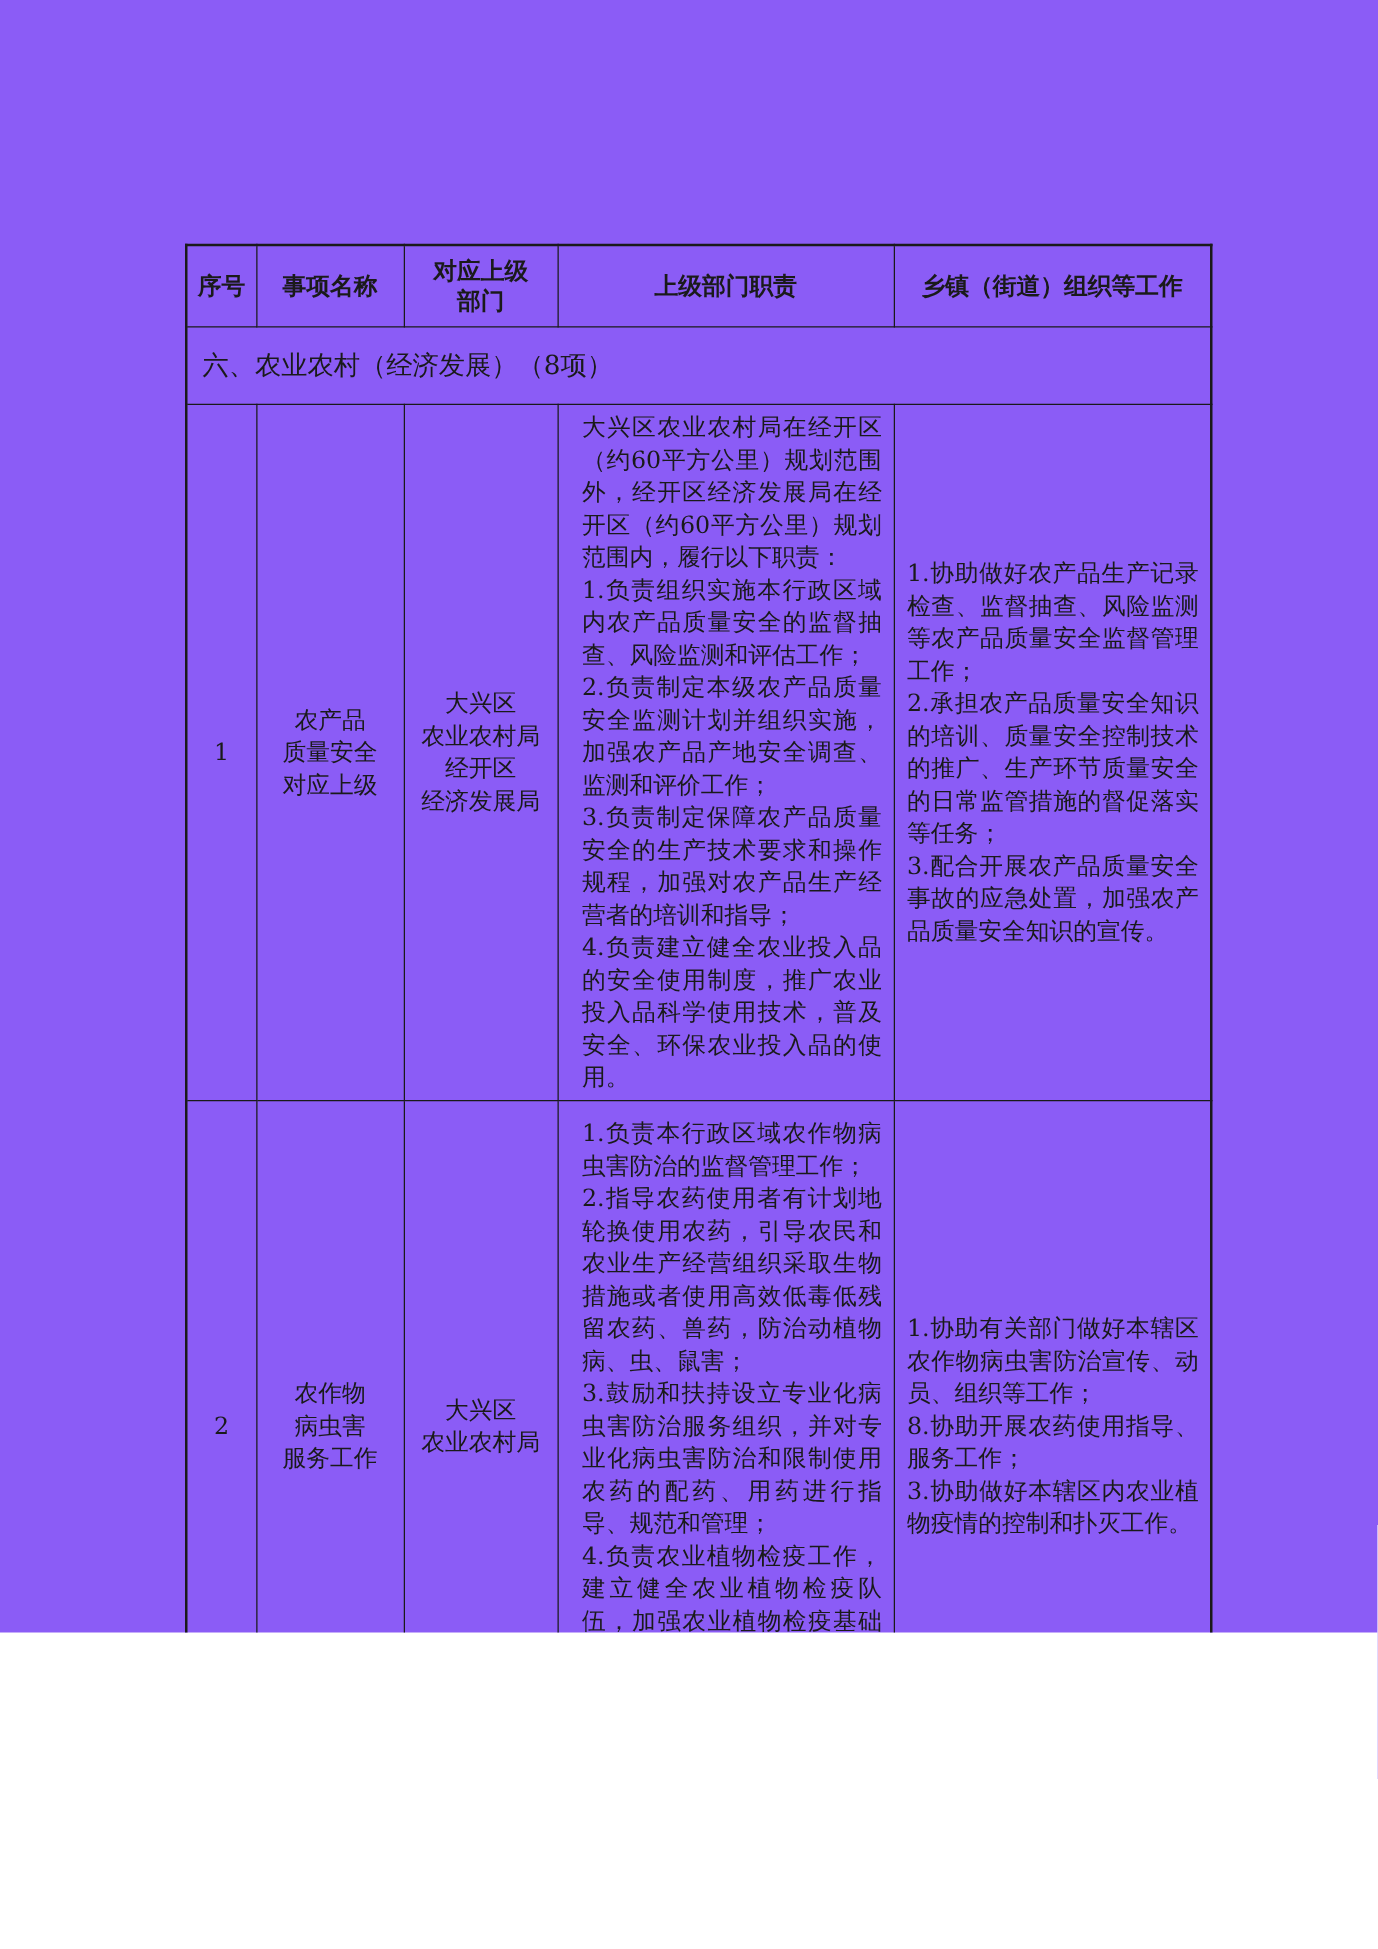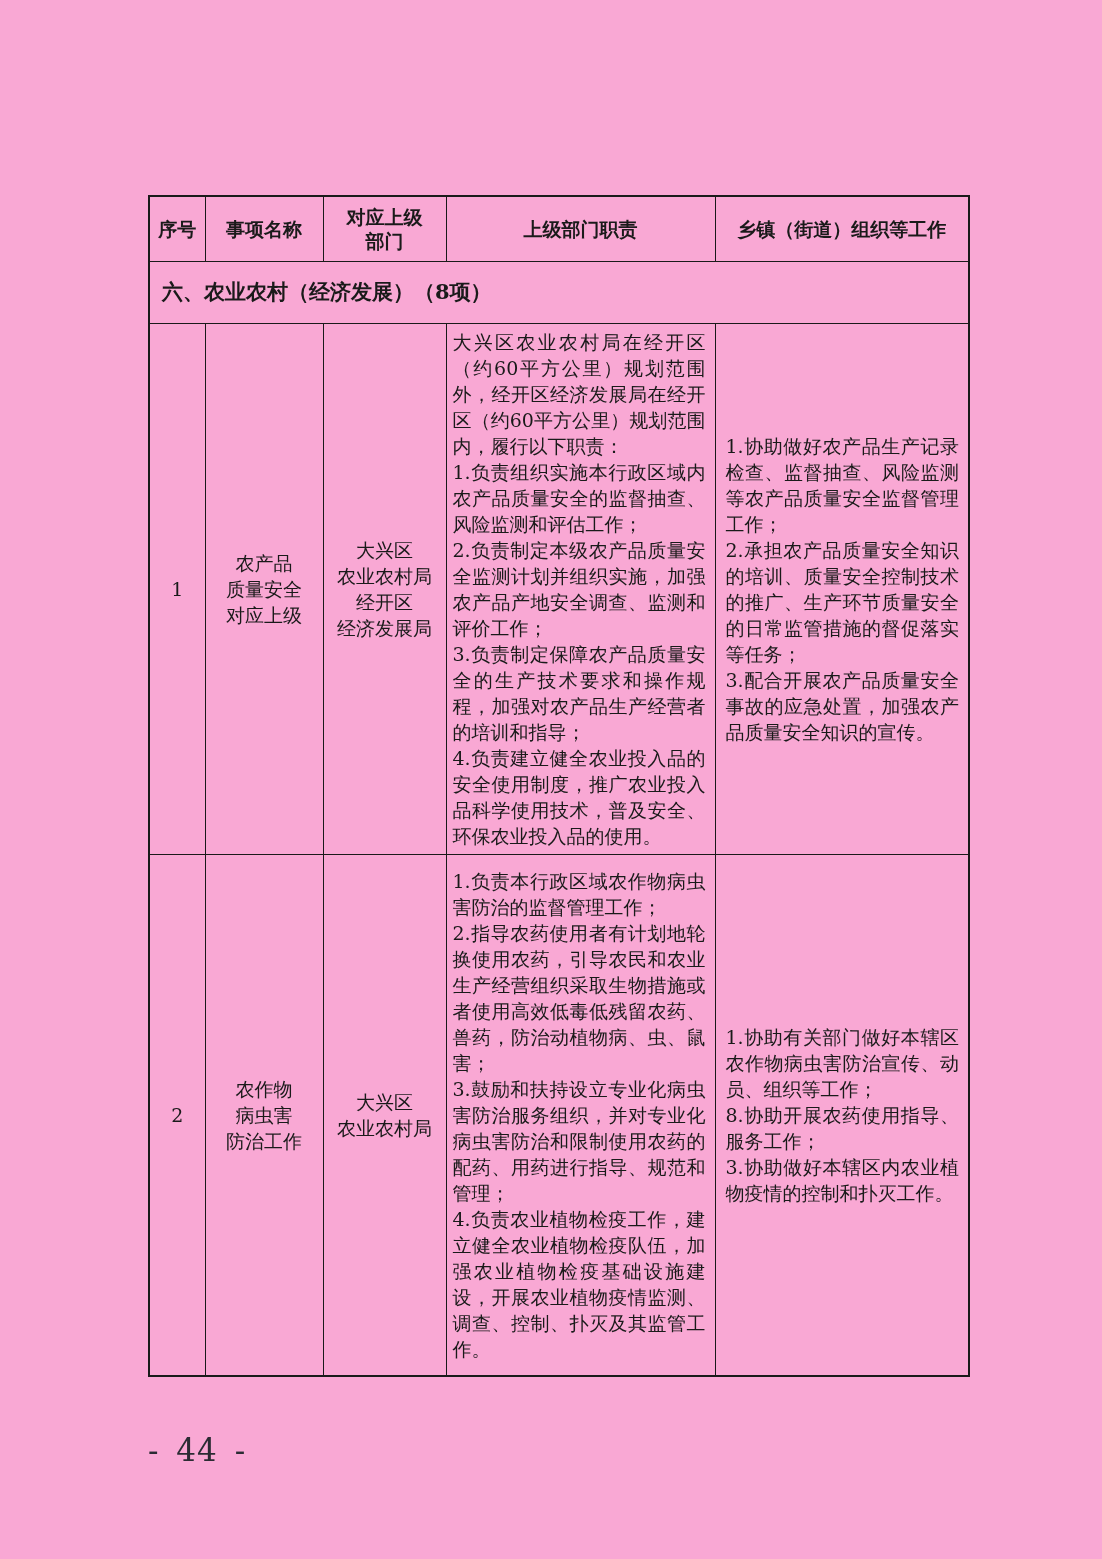--- a/index.html
+++ b/index.html
@@ -8,22 +8,22 @@
     width: 1102px;
     height: 1559px;
     background: #ffffff;
     font-family: "DejaVu Serif", "Liberation Serif", serif;
     color: #1a1a1a;
   }
 
   .page {
     position: relative;
     width: 1102px;
-    height: 1559px;
-    background: #f9a8d4;
+    height: 1306px;
+    background: #8b5cf6;
     overflow: hidden;
   }
 
   table.duties {
     position: absolute;
     left: 148px;
     top: 195px;
     width: 820px;
     border-collapse: collapse;
     table-layout: fixed;
@@ -45,21 +45,21 @@
     font-weight: bold;
     text-align: center;
     white-space: pre-line;
     font-size: 19px;
     line-height: 24px;
   }
 
   
   tr.section-row { height: 62px; }
   tr.section-row td {
-    font-weight: bold;
+    font-weight: normal;
     text-align: left;
     padding-left: 12px;
     font-size: 21px;
   }
 
   
   tr.item-row-1 { height: 523px; }
   tr.item-row-2 { height: 522px; }
 
   td.c-seq {
@@ -70,21 +70,21 @@
     text-align: center;
     white-space: pre-line;
     line-height: 33px;
   }
 
   td.c-sup {
     vertical-align: top;
     text-align: justify;
     text-justify: inter-ideograph;
     white-space: pre-line;
-    padding: 5px 9px 5px 6px;
+    padding: 5px 9px 5px 19px;
     line-height: 25.8px;
   }
 
   td.c-town {
     vertical-align: middle;
     text-align: justify;
     text-justify: inter-ideograph;
     white-space: pre-line;
     padding: 5px 9px 5px 10px;
     line-height: 29px;
@@ -144,21 +144,21 @@
 4.负责建立健全农业投入品的安全使用制度，推广农业投入品科学使用技术，普及安全、环保农业投入品的使用。</td>
       <td class="c-town">1.协助做好农产品生产记录检查、监督抽查、风险监测等农产品质量安全监督管理工作；
 2.承担农产品质量安全知识的培训、质量安全控制技术的推广、生产环节质量安全的日常监管措施的督促落实等任务；
 3.配合开展农产品质量安全事故的应急处置，加强农产品质量安全知识的宣传。</td>
     </tr>
 
     <tr class="item-row-2">
       <td class="c-seq">2</td>
       <td class="c-name">农作物
 病虫害
-防治工作</td>
+服务工作</td>
       <td class="c-dept">大兴区
 农业农村局</td>
       <td class="c-sup">1.负责本行政区域农作物病虫害防治的监督管理工作；
 2.指导农药使用者有计划地轮换使用农药，引导农民和农业生产经营组织采取生物措施或者使用高效低毒低残留农药、兽药，防治动植物病、虫、鼠害；
 3.鼓励和扶持设立专业化病虫害防治服务组织，并对专业化病虫害防治和限制使用农药的配药、用药进行指导、规范和管理；
 4.负责农业植物检疫工作，建立健全农业植物检疫队伍，加强农业植物检疫基础设施建设，开展农业植物疫情监测、调查、控制、扑灭及其监管工作。</td>
       <td class="c-town">1.协助有关部门做好本辖区农作物病虫害防治宣传、动员、组织等工作；
 8.协助开展农药使用指导、服务工作；
 3.协助做好本辖区内农业植物疫情的控制和扑灭工作。</td>
     </tr>

